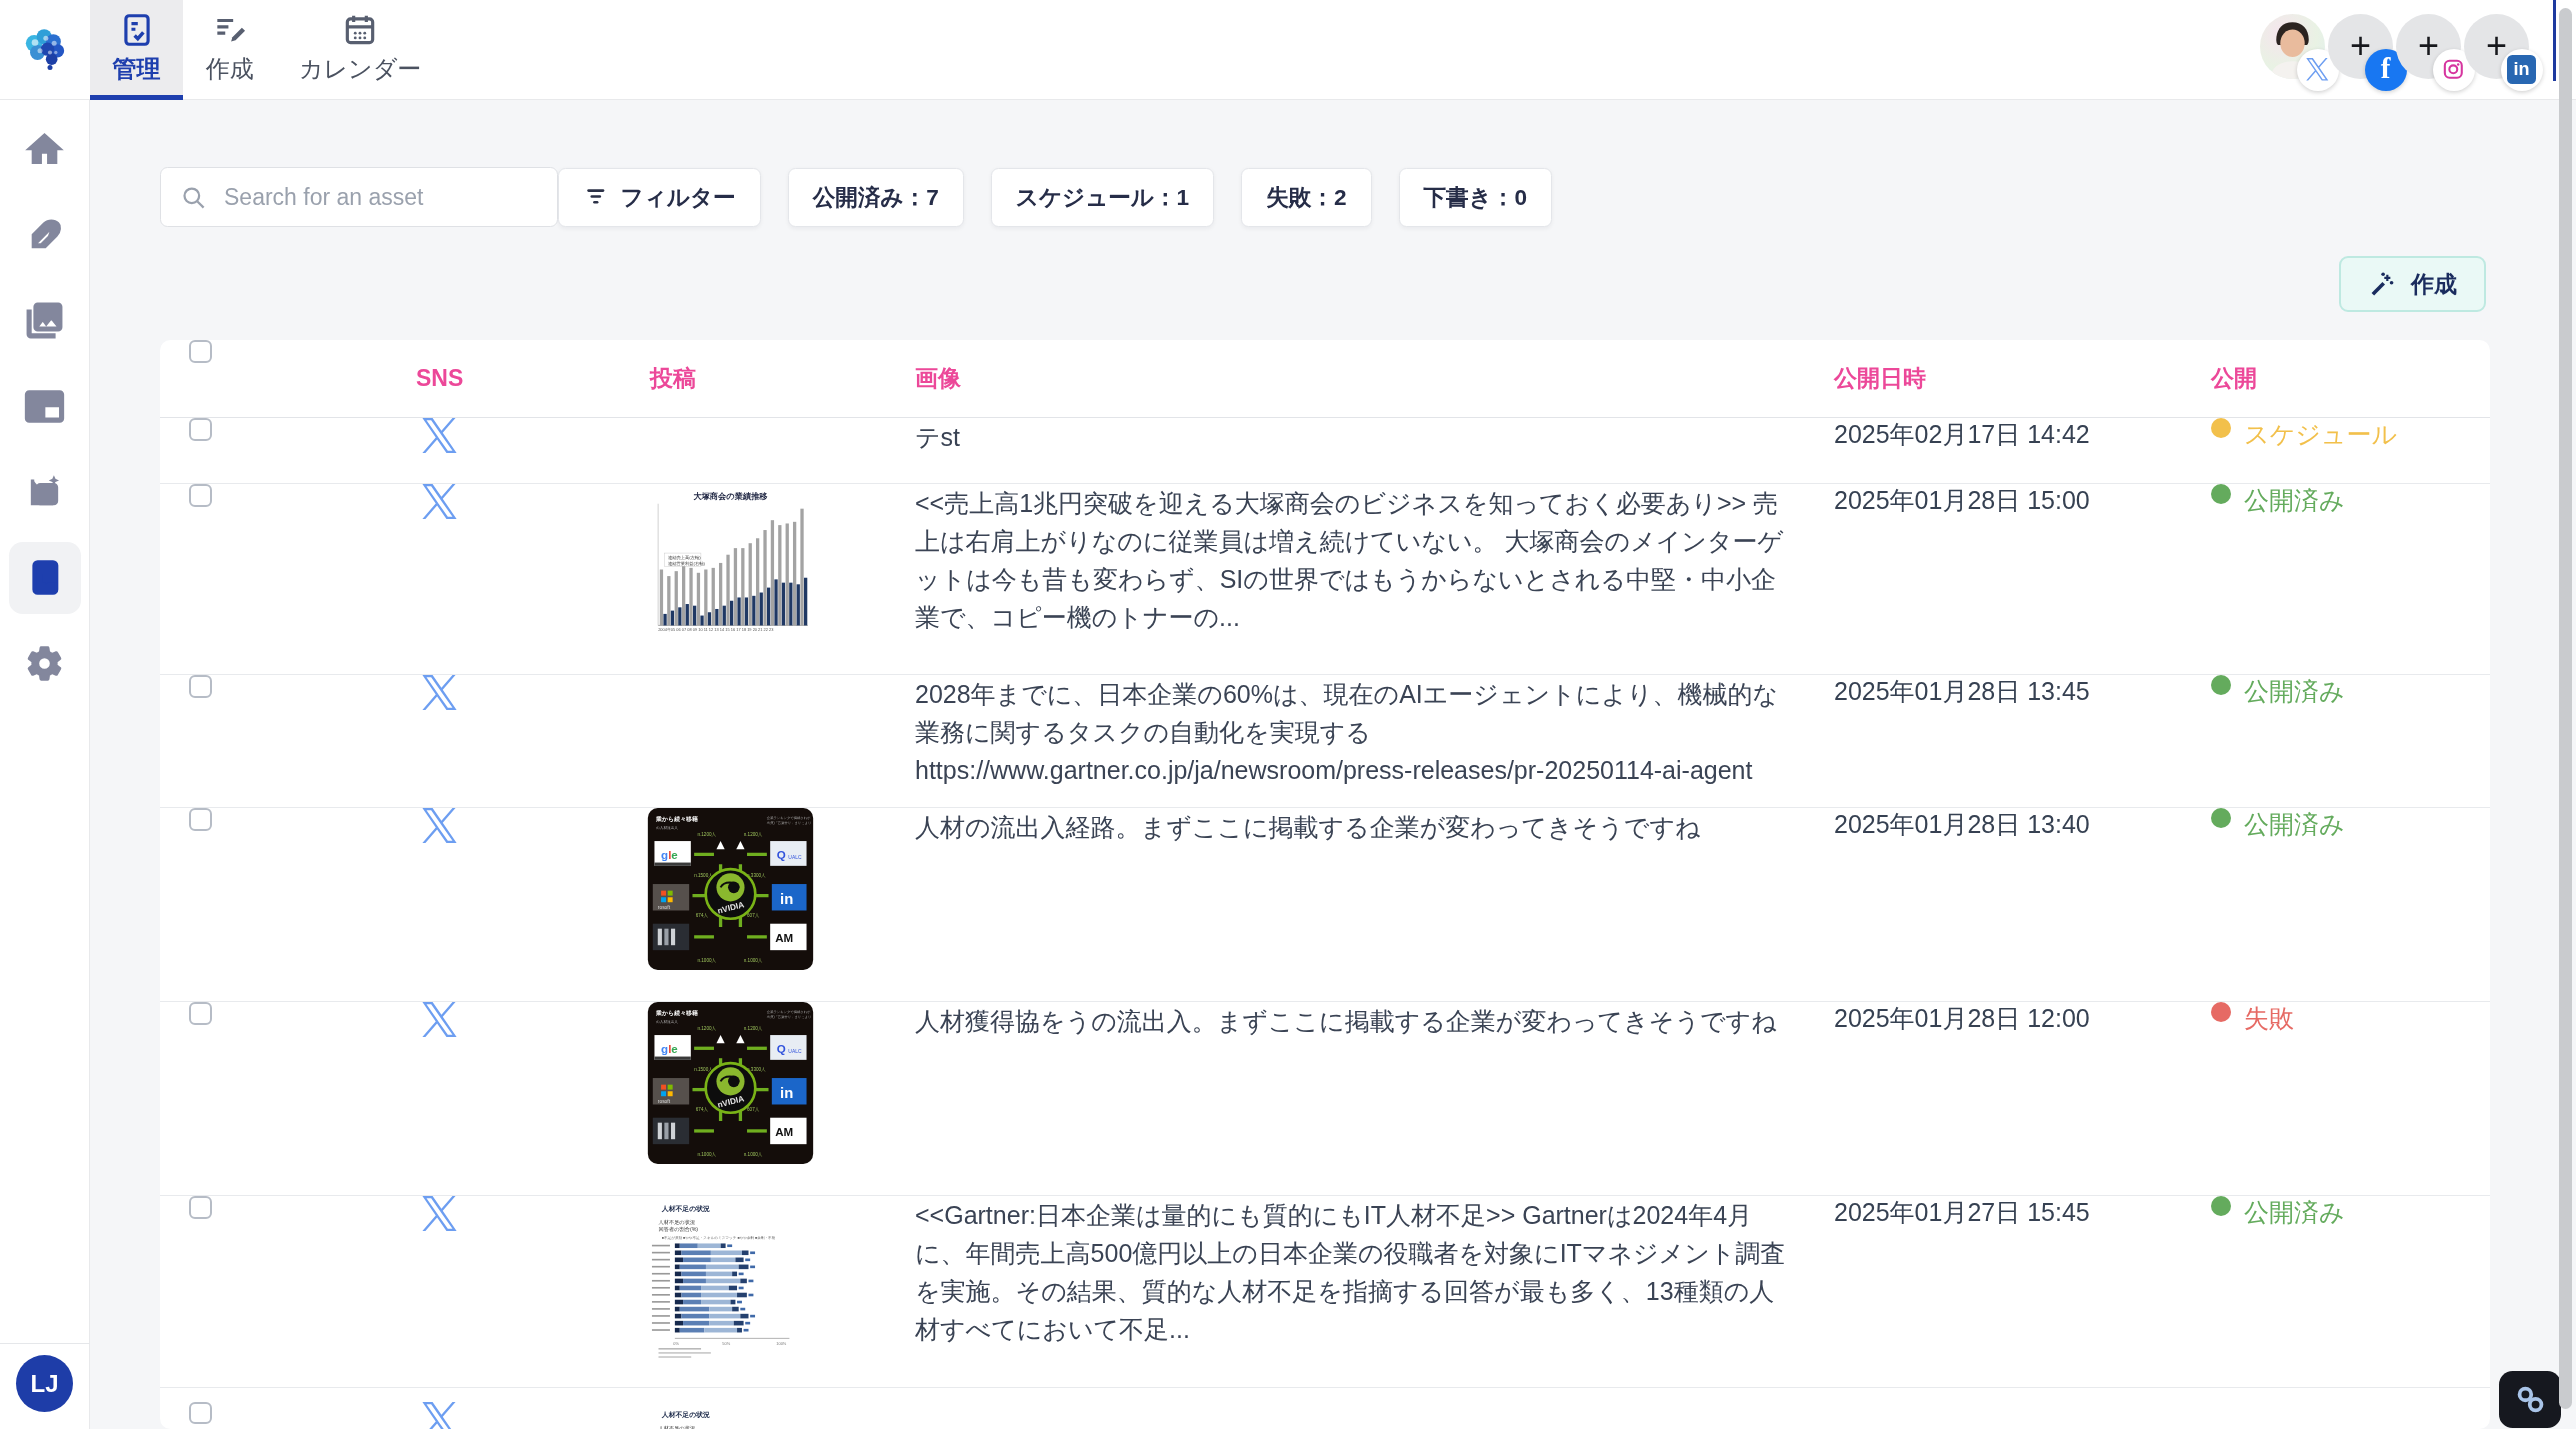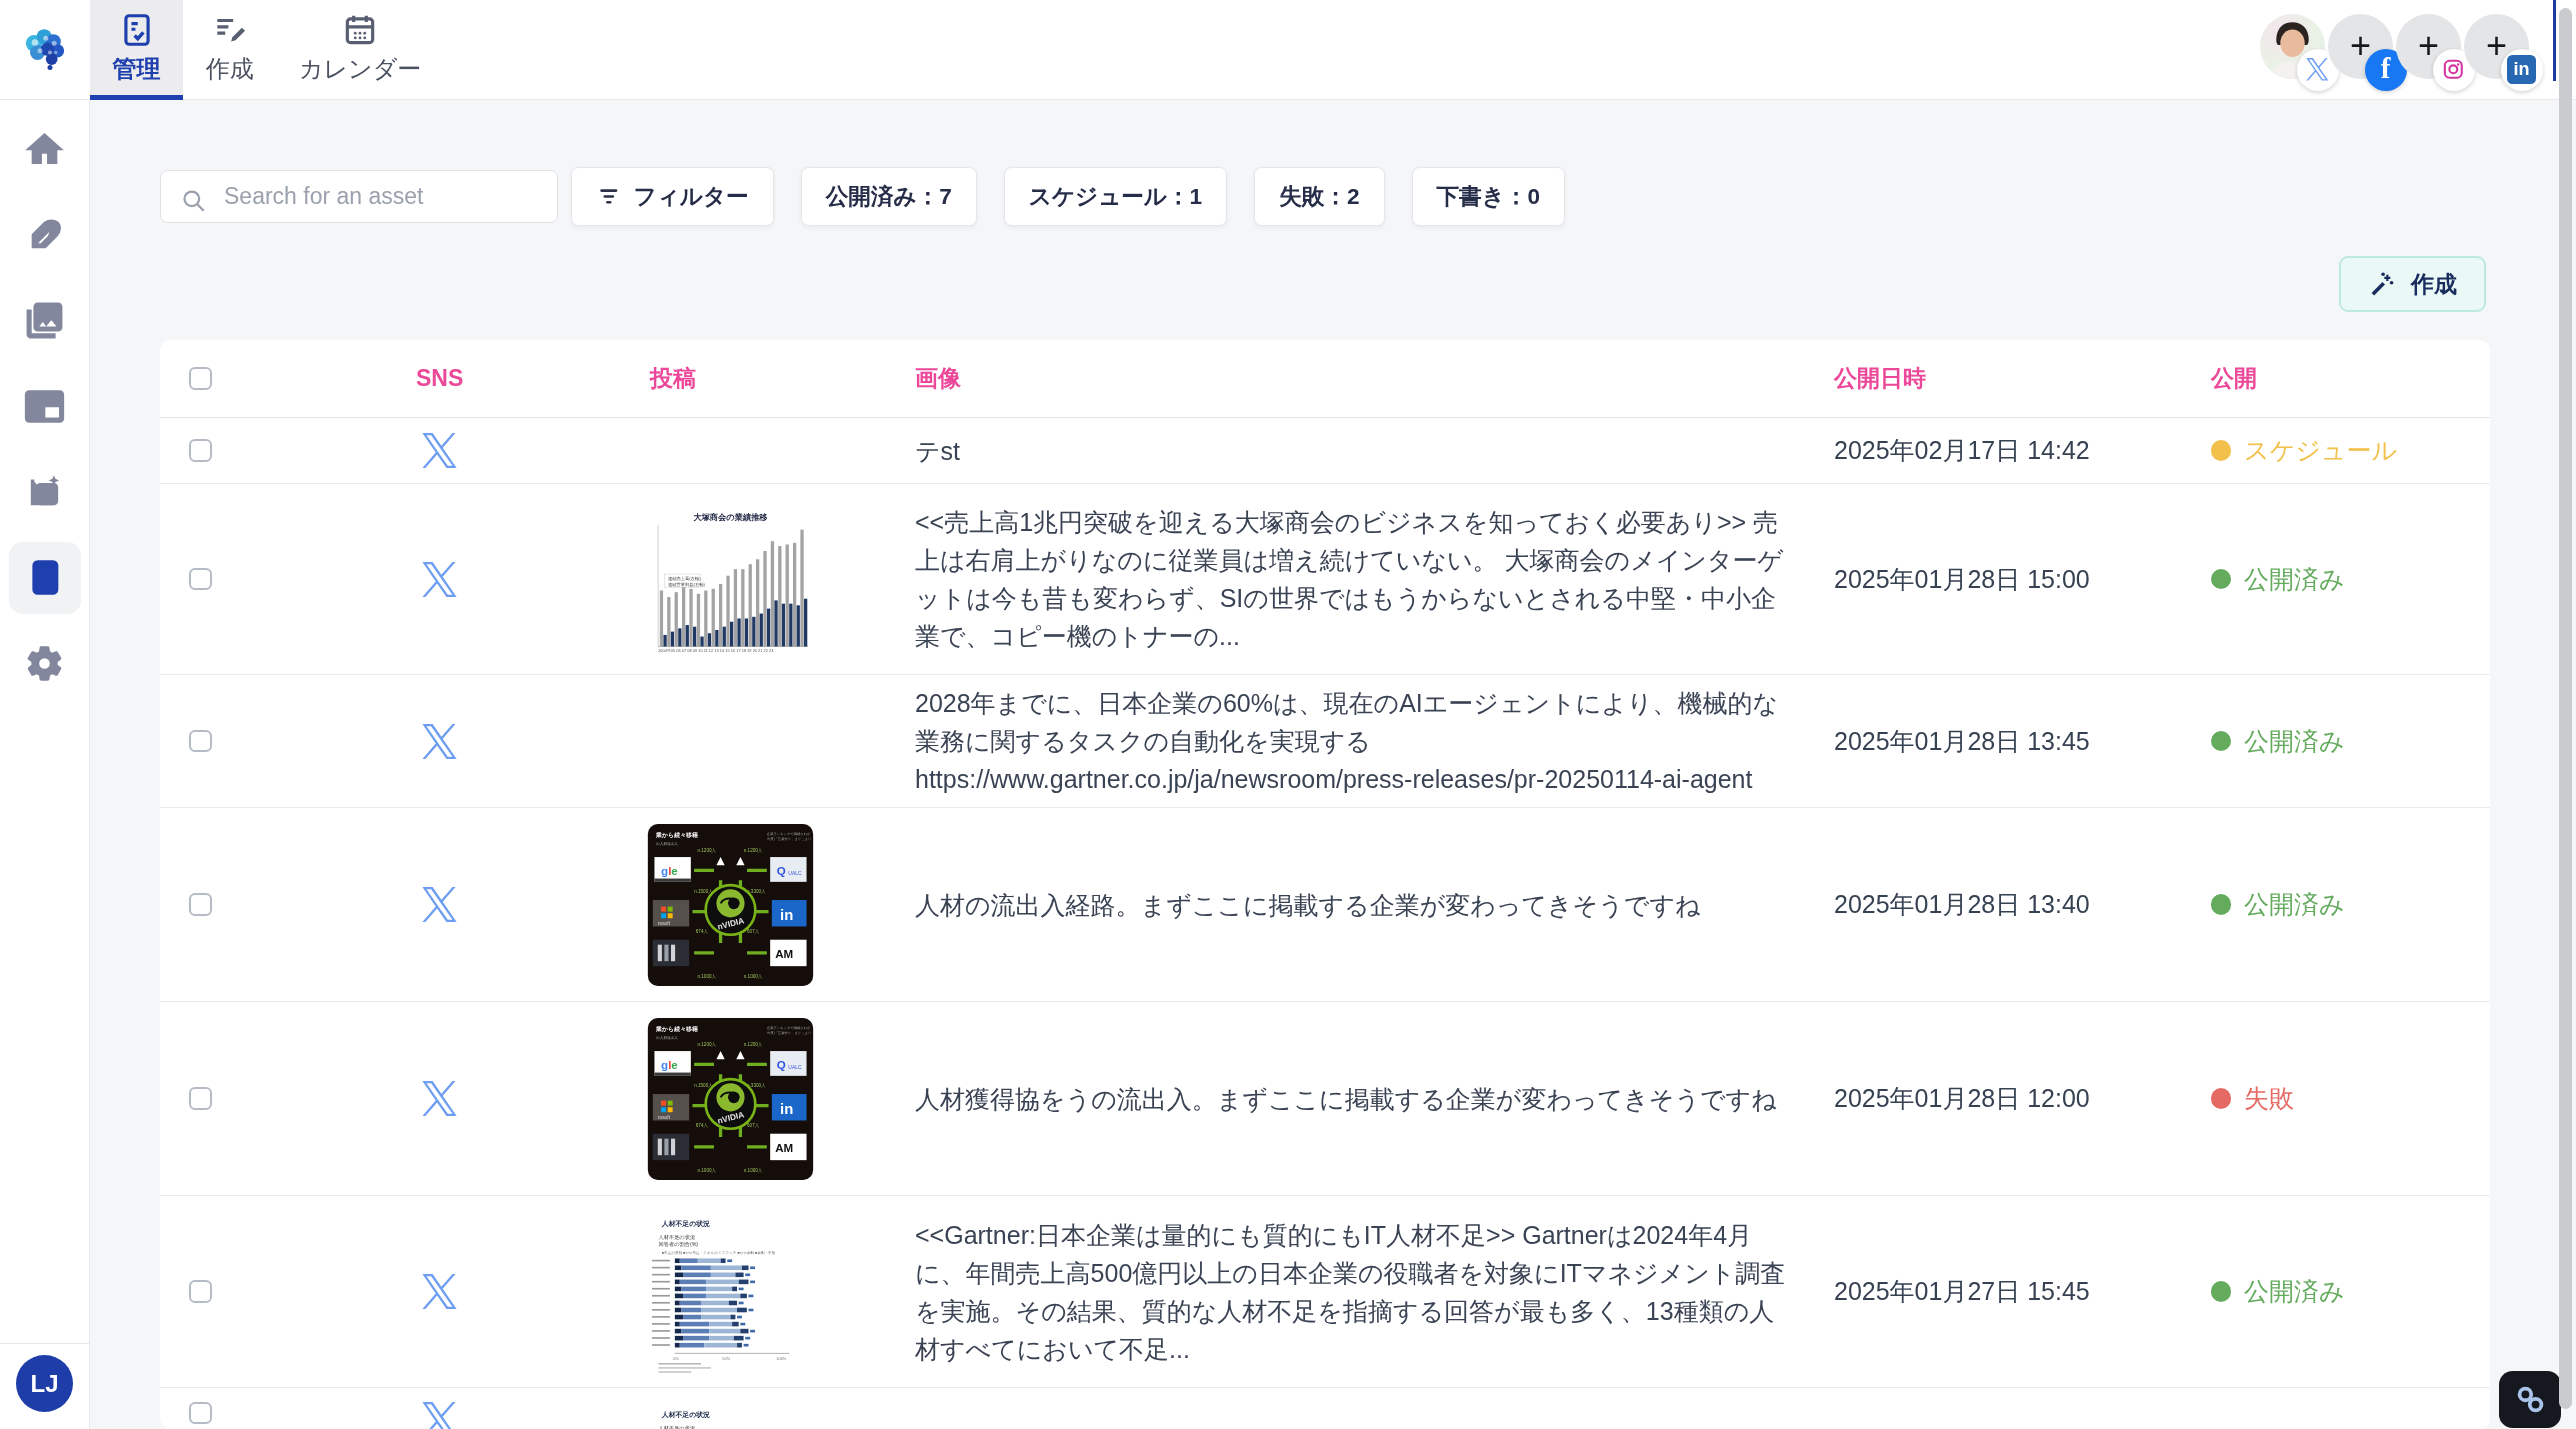--- a/index.html
+++ b/index.html
@@ -32,37 +32,37 @@
   
   .sidebar { position:absolute; left:0; top:100px; width:90px; height:1329px; background:#fff; border-right:1.5px solid #e8e9eb; z-index:4; }
   .side-item { width:72px; height:72px; margin:13.6px auto 0 auto; border-radius:13.6px; display:flex; align-items:center; justify-content:center; cursor:pointer; }
   .side-item svg { width:41px; height:41px; fill:#83879d; stroke:#83879d; }
   .side-item.active { background:#f1f2f4; }
   .side-item.active svg { fill:#1e3fae; stroke:#1e3fae; }
   .side-divider { position:absolute; left:0; bottom:85px; width:90px; border-top:1.5px solid #e5e7ea; }
   .side-avatar { position:absolute; left:16px; bottom:16.6px; width:57px; height:57px; border-radius:50%; background:#1e3da8; color:#fff; font-size:24px; font-weight:700; display:flex; align-items:center; justify-content:center; cursor:pointer; }
   
   .toolbar { position:absolute; left:160px; top:167px; display:flex; align-items:center; z-index:3; }
-  .search-wrap { position:relative; width:398px; height:53px; margin-right:13px; }
+  .search-wrap { position:relative; width:398px; height:60px; margin-right:0; }
   .search-wrap svg { position:absolute; left:19.6px; top:16.6px; width:27px; height:27px; }
   .search-input { width:100%; height:100%; border:1.5px solid #dfe1e5; border-radius:7.5px; background:#fff; font-size:23px; padding:0 15px 0 63px; color:#3a4354; outline:none; font-family:inherit; }
   .search-input::placeholder { color:#9aa1ad; }
   .btn { height:59px; background:#fff; border:1.5px solid #e4e6ea; border-radius:7.5px; box-shadow:0 1.5px 4.5px rgba(20,24,40,.05); display:flex; align-items:center; justify-content:center; font-size:22.6px; font-weight:600; color:#262d48; padding:0 24px; margin-right:27px; cursor:pointer; white-space:nowrap; }
   .btn svg { width:25.6px; height:25.6px; margin-right:12px; }
   .create-btn { position:absolute; right:90px; top:256px; height:56px; padding:0 27px; background:#eaf9f6; border:2.3px solid #bee9e1; border-radius:9px; display:flex; align-items:center; font-size:23px; font-weight:700; color:#1a2c5e; cursor:pointer; z-index:3; }
   .create-btn svg { width:29px; height:29px; margin-right:13.6px; }
   
   .card { position:absolute; left:160px; top:340px; width:2330px; height:1089px; background:#fff; border-radius:10.5px; overflow:hidden; z-index:2; }
   .thead, .trow { display:grid; grid-template-columns:217px 249px 264px 919px 377px 305px; align-items:center; }
   .thead { height:78px; border-bottom:1.5px solid #e2e4e8; }
   .th { font-size:23px; font-weight:700; color:#ec4899; padding-left:25px; }
   .th.c2 { padding-left:39px; }
   .th.c3 { padding-left:24px; }
   .trow { border-bottom:1.5px solid #e8eaed; }
-  .cell { display:flex; align-items:center; height:100%; }
+  .cell { display:flex; height:100%; }
   .trow.partial .cell { align-items:flex-start; padding-top:13.6px; }
   .cb { appearance:none; -webkit-appearance:none; width:22.6px; height:22.6px; border:2.3px solid #b6bcc6; border-radius:6px; background:#fff; margin-left:29px; cursor:pointer; }
   .x-logo { width:35px; height:35px; margin-left:45px; fill:#6d9ef1; }
   .c-thumb { padding-left:19px; }
   .thumb { display:none; border-radius:9px; overflow:hidden; line-height:0; }
   .thumb svg { display:block; }
   .c-thumb.show-otsuka .thumb-otsuka,
   .c-thumb.show-nvidia .thumb-nvidia,
   .c-thumb.show-gartner .thumb-gartner { display:block; }
   .post-text { font-size:25px; line-height:38px; color:#3a4354; padding-left:25px; max-width:896px; }

